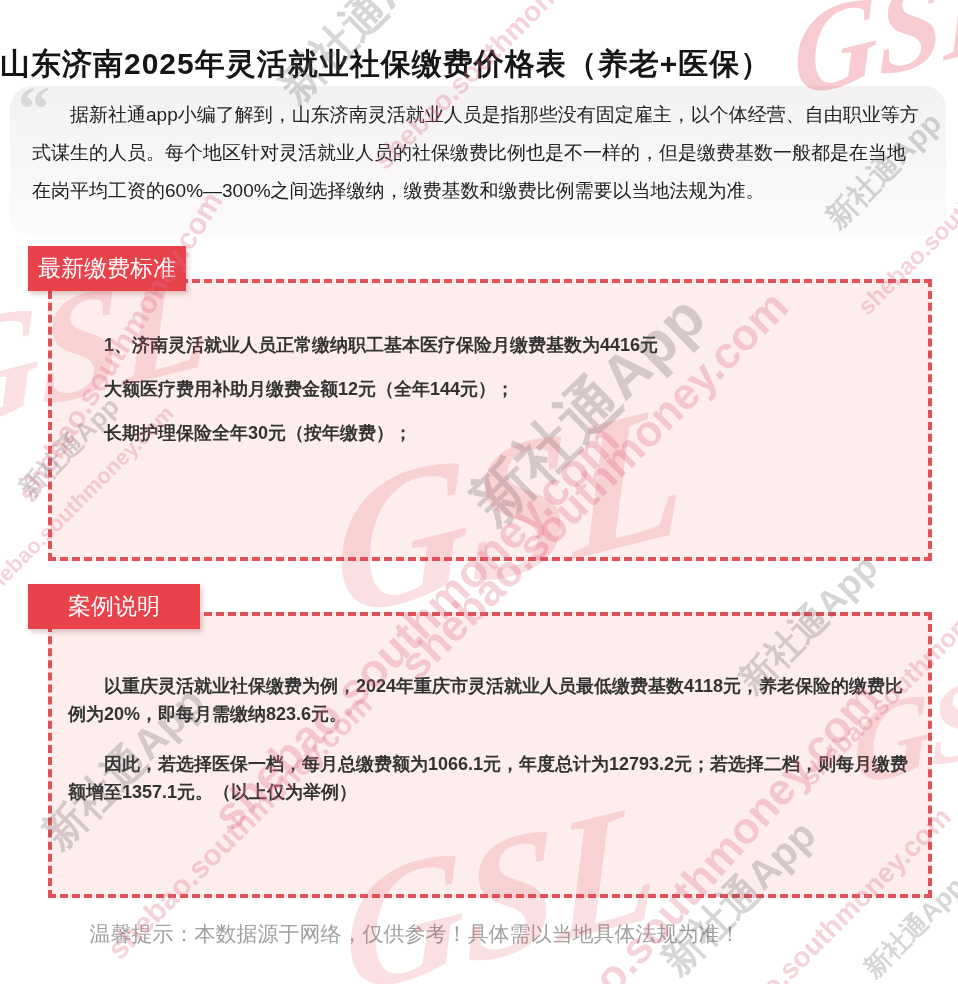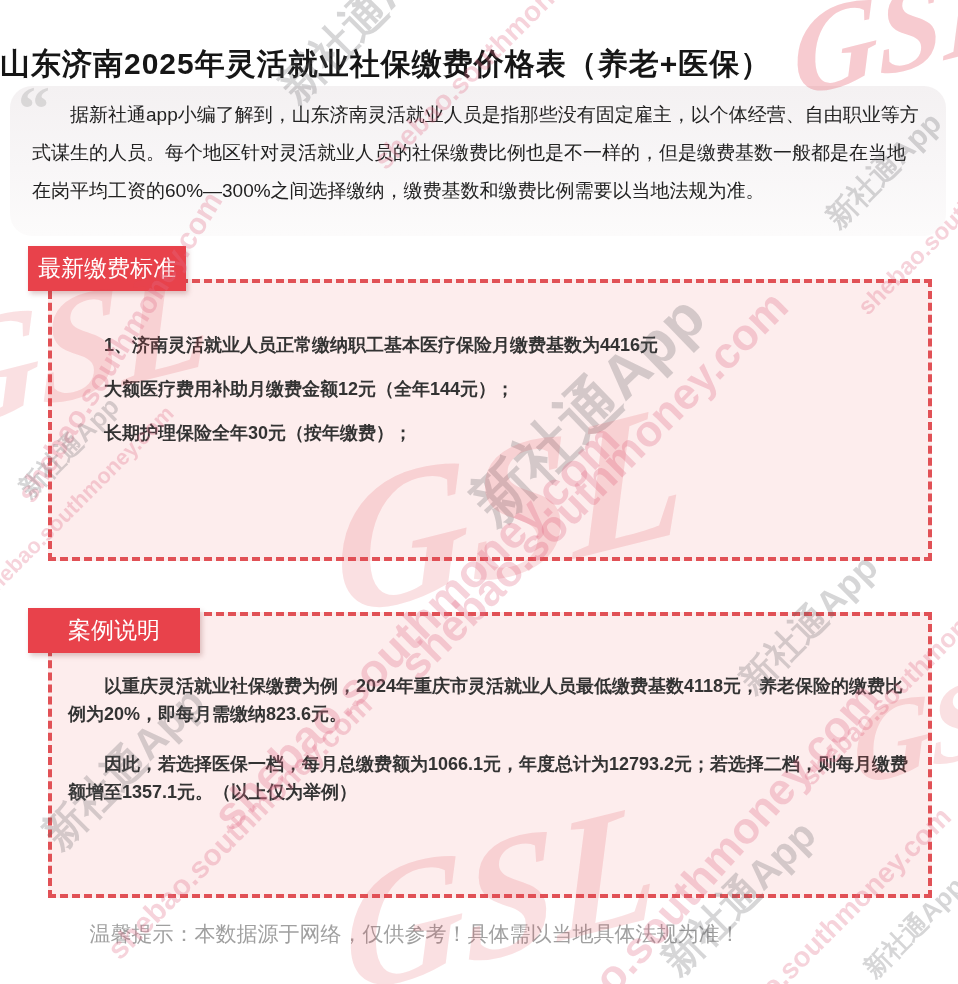--- a/index.html
+++ b/index.html
@@ -38,21 +38,21 @@
   
   .section-label{
     position:absolute;left:28px;
     background:#e8424b;color:#ffffff;
     font-size:23px;font-weight:500;
     padding:7px 10px;
     box-shadow:2px 3px 5px rgba(120,40,40,0.25);
     z-index:3;
   }
   .label-1{top:246px;}
-  .label-2{top:608px;padding:7px 40px;}
+  .label-2{top:584px;padding:7px 40px;}
   
   .dashed-box{
     position:absolute;left:48px;width:884px;
     box-sizing:border-box;
     border:4px dashed #e15156;
     background:#fdeded;
     padding:48px 16px 0 16px;
     z-index:1;
   }
   .box-1{top:279px;height:282px;}

